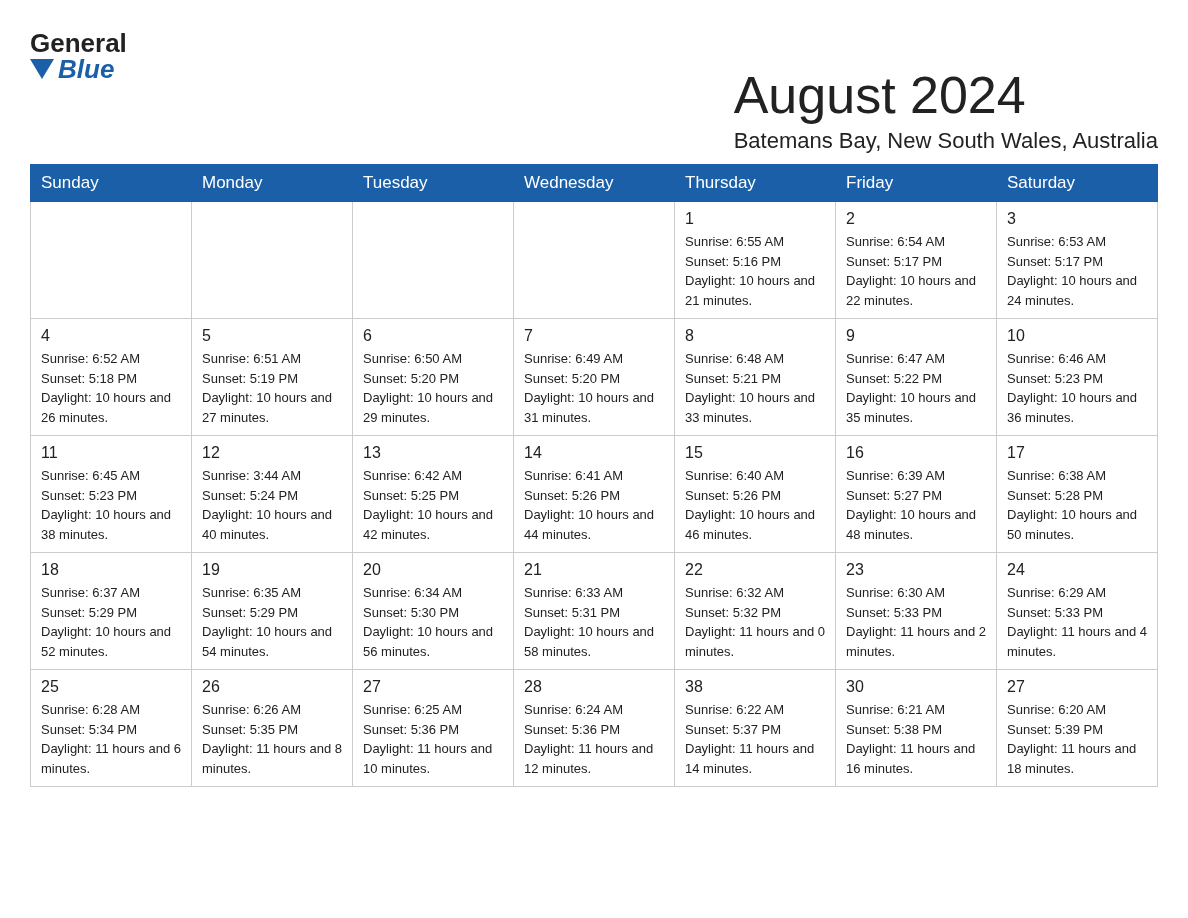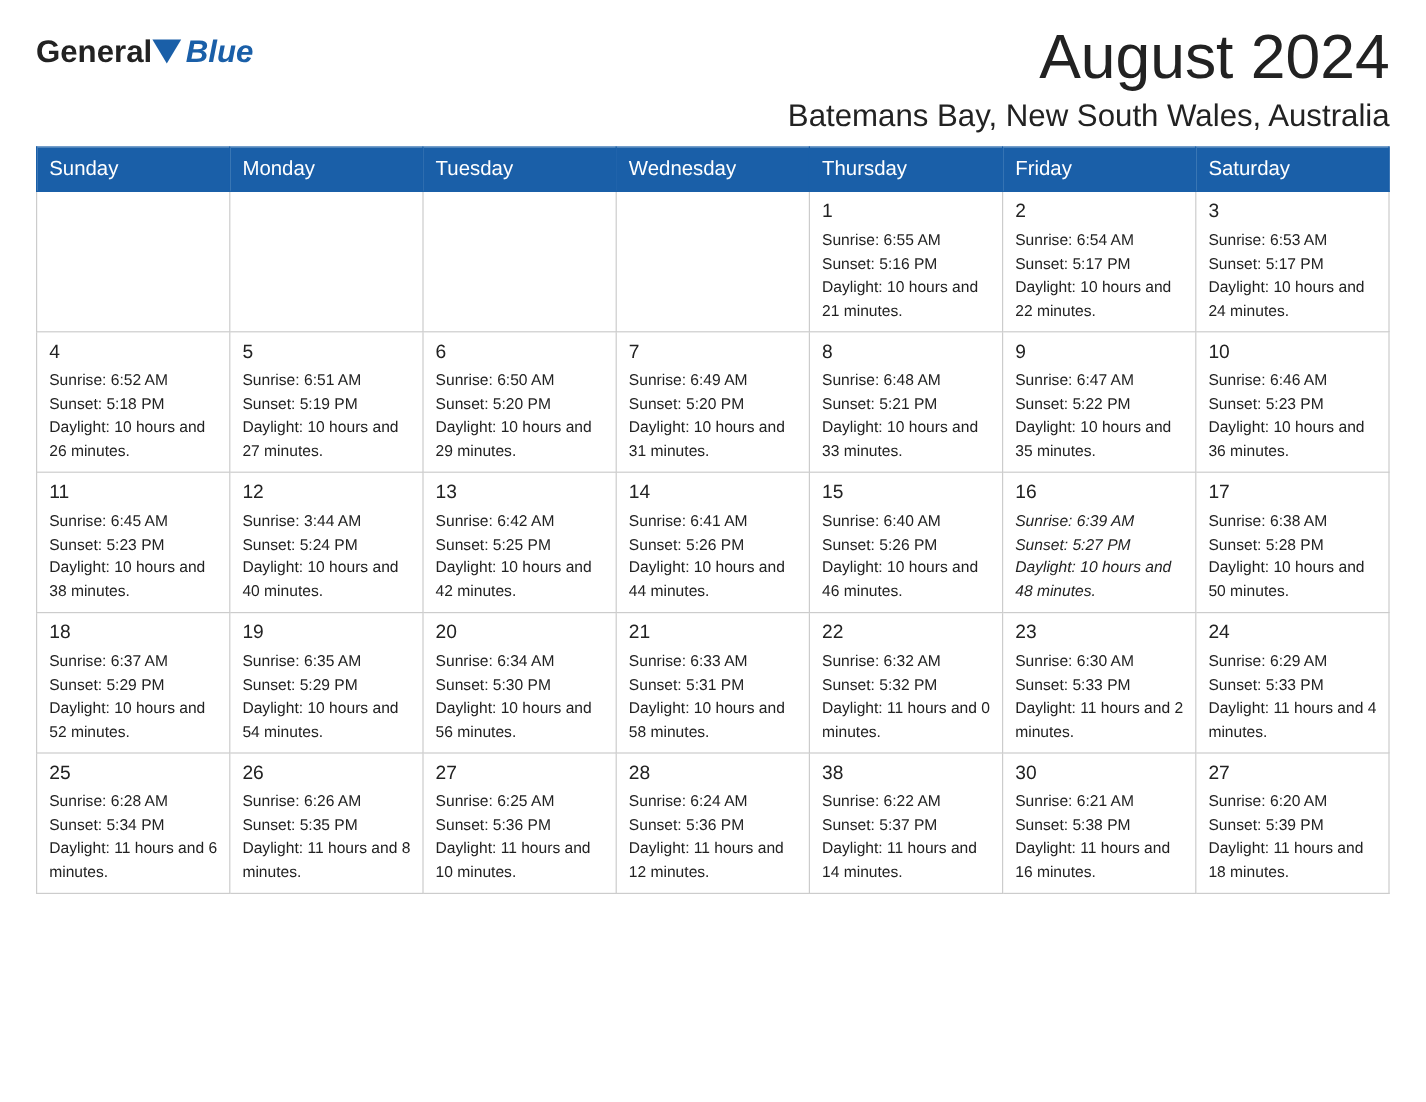--- a/index.html
+++ b/index.html
@@ -12,21 +12,21 @@
       min-height: 918px;
     }
     .header-area {
       display: flex;
       justify-content: space-between;
       align-items: flex-start;
       margin-bottom: 10px;
     }
     .logo {
       display: flex;
-      flex-direction: row;
+      flex-direction: column;
       align-items: flex-start;
       margin-top: 10px;
     }
     .logo-general {
       font-size: 26px;
       font-weight: bold;
       color: #222;
       line-height: 1;
     }
     .logo-blue-row {
@@ -42,30 +42,30 @@
       margin-right: 4px;
     }
     .logo-blue {
       font-size: 26px;
       font-weight: bold;
       color: #1a5fa8;
       line-height: 1;
       font-style: italic;
     }
     .title-area {
-      text-align: right;
+      margin-top: 47px;
     }
     .month-title {
       font-size: 52px;
       font-weight: normal;
       color: #222;
       line-height: 1.1;
     }
     .location-title {
-      font-size: 26px;
+      font-size: 22px;
       color: #222;
       margin-top: 4px;
     }
     .calendar-table {
       width: 100%;
       border-collapse: collapse;
       margin-top: 10px;
     }
     .calendar-table th {
       background-color: #1a5fa8;
@@ -236,21 +236,21 @@
 Daylight: 10 hours and 44 minutes.</div>
         </td>
         <td>
           <span class="day-number">15</span>
           <div class="day-info" style="white-space: pre-line;">Sunrise: 6:40 AM
 Sunset: 5:26 PM
 Daylight: 10 hours and 46 minutes.</div>
         </td>
         <td>
           <span class="day-number">16</span>
-          <div class="day-info" style="white-space: pre-line; font-style: italic;">Sunrise: 6:39 AM
+          <div class="day-info" style="white-space: pre-line;">Sunrise: 6:39 AM
 Sunset: 5:27 PM
 Daylight: 10 hours and 48 minutes.</div>
         </td>
         <td>
           <span class="day-number">17</span>
           <div class="day-info" style="white-space: pre-line;">Sunrise: 6:38 AM
 Sunset: 5:28 PM
 Daylight: 10 hours and 50 minutes.</div>
         </td>
       </tr>

